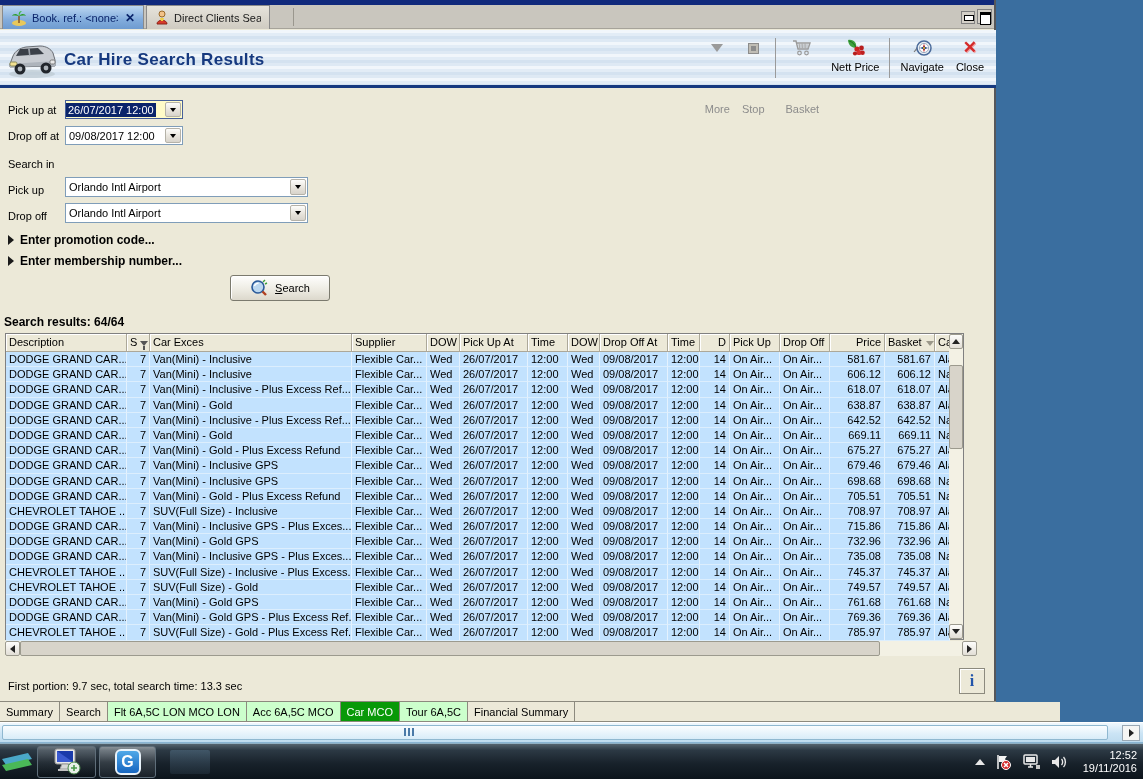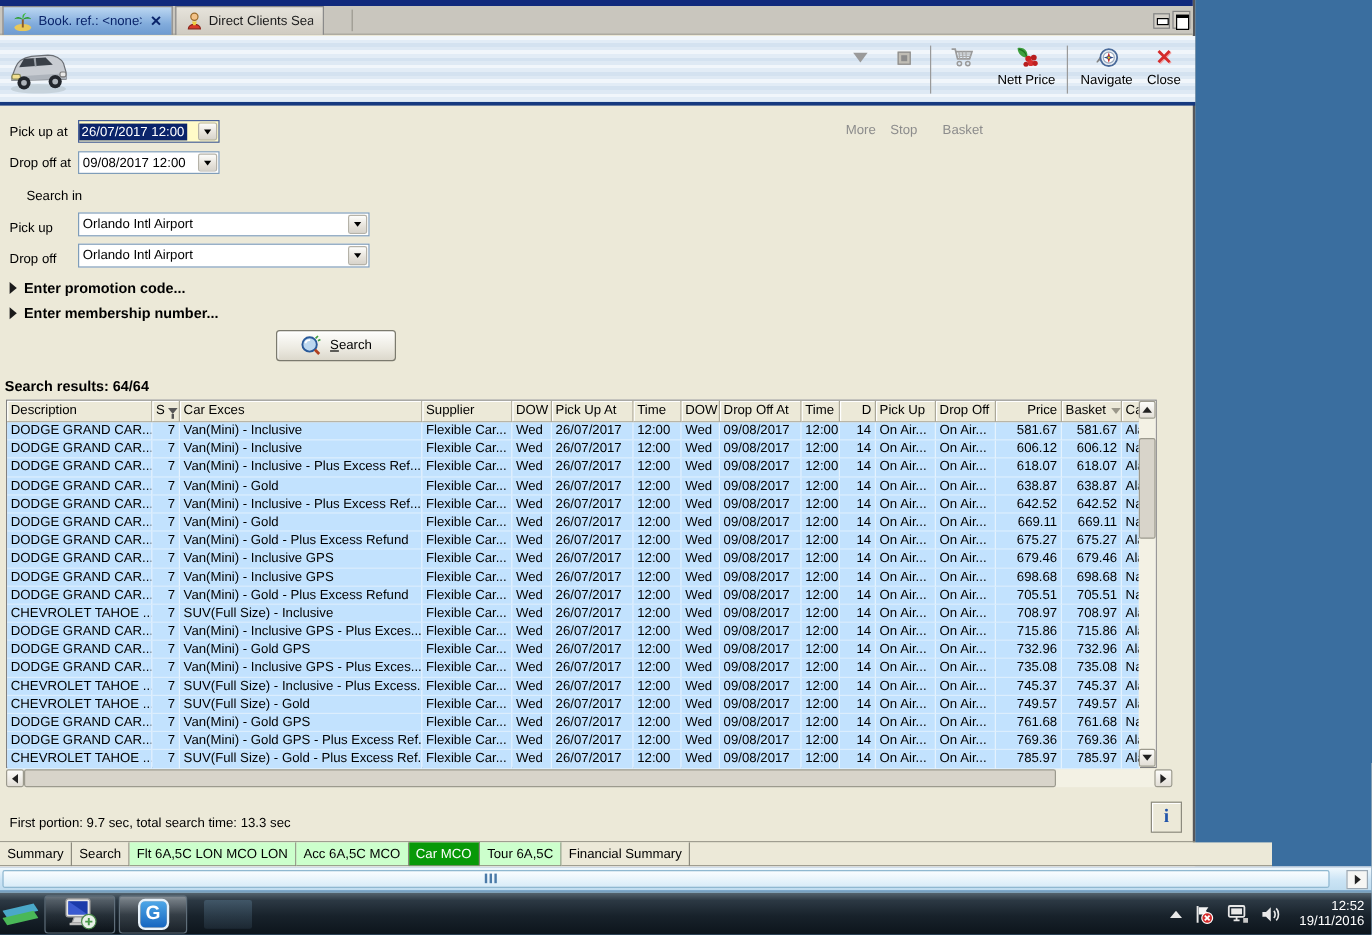--- a/index.html
+++ b/index.html
@@ -194,20 +194,21 @@
         <path d="M22 12.5 L23 19.5 L24.5 19.5 L23.8 12.4 Z" fill="#9AA0A8"></path>
         <path d="M4 28 L49 25 L49 30 L4 31 Z" fill="#AEB4BC"></path>
         <rect x="4" y="26" width="7" height="4" rx="1.5" fill="#F2E090" stroke="#8A8A5A"></rect>
         <rect x="44" y="24" width="5" height="4" rx="1.5" fill="#E8E8E8" stroke="#7A7A7A"></rect>
         <circle cx="14" cy="33" r="5.5" fill="#22262C"></circle>
           <circle cx="14" cy="33" r="2.4" fill="#AEB4BA"></circle>
         <circle cx="40" cy="32" r="5.5" fill="#22262C"></circle>
           <circle cx="40" cy="32" r="2.4" fill="#AEB4BA"></circle>
       </svg>
     </div>
+    <div id="page-title">Car Hire Search Results</div>
 
     <div id="toolbar">
       <div class="tbtn disabled">
         <span class="ticon">
             <span class="tri-down"></span>
           </span>
         <span>More</span>
       </div>
       <div class="tbtn disabled">
         <span class="ticon">
@@ -269,21 +270,21 @@
     <span class="txt sel">26/07/2017 12:00</span>
     <span class="dd-btn"></span>
   </div>
 
   <div class="flabel" style="top:130px;">Drop off at</div>
   <div class="xp-input" id="dropoffat-input">
     <span class="txt">09/08/2017 12:00</span>
     <span class="dd-btn"></span>
   </div>
 
-  <div class="flabel" style="top:158px;margin-left:14px;">Search in</div>
+  <div class="flabel" style="top:158px;">Search in</div>
 
   <div class="flabel" style="top:184px;">Pick up</div>
   <div class="xp-input" id="pickup-combo">
     <span class="txt">Orlando Intl Airport</span>
     <span class="dd-btn"></span>
   </div>
 
   <div class="flabel" style="top:210px;">Drop off</div>
   <div class="xp-input" id="dropoff-combo">
     <span class="txt">Orlando Intl Airport</span>

